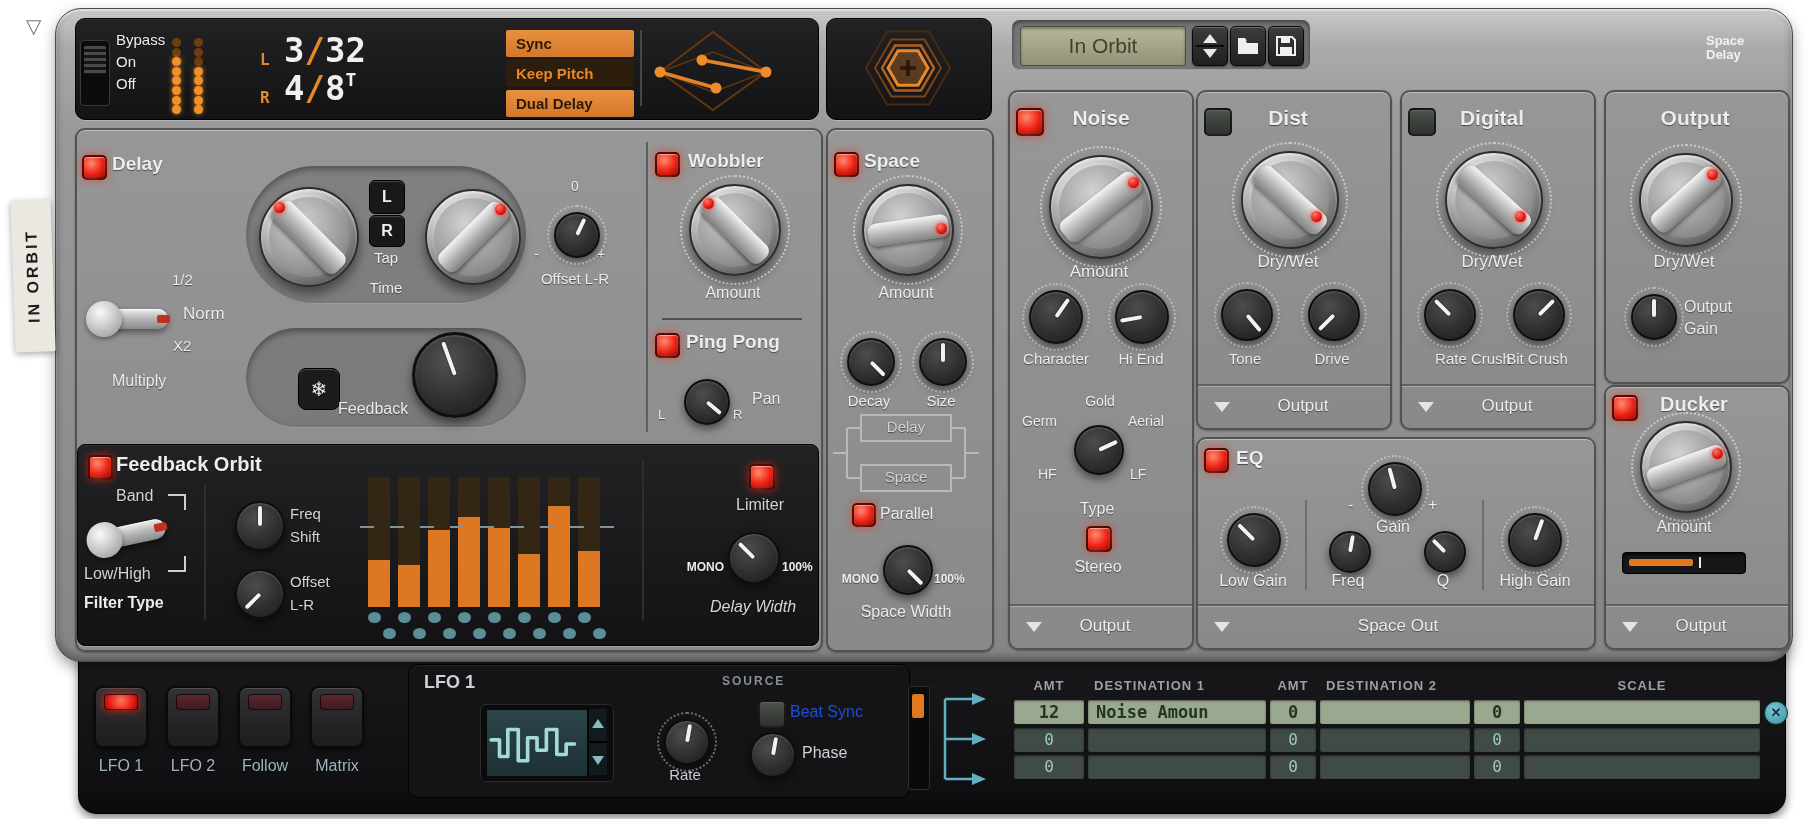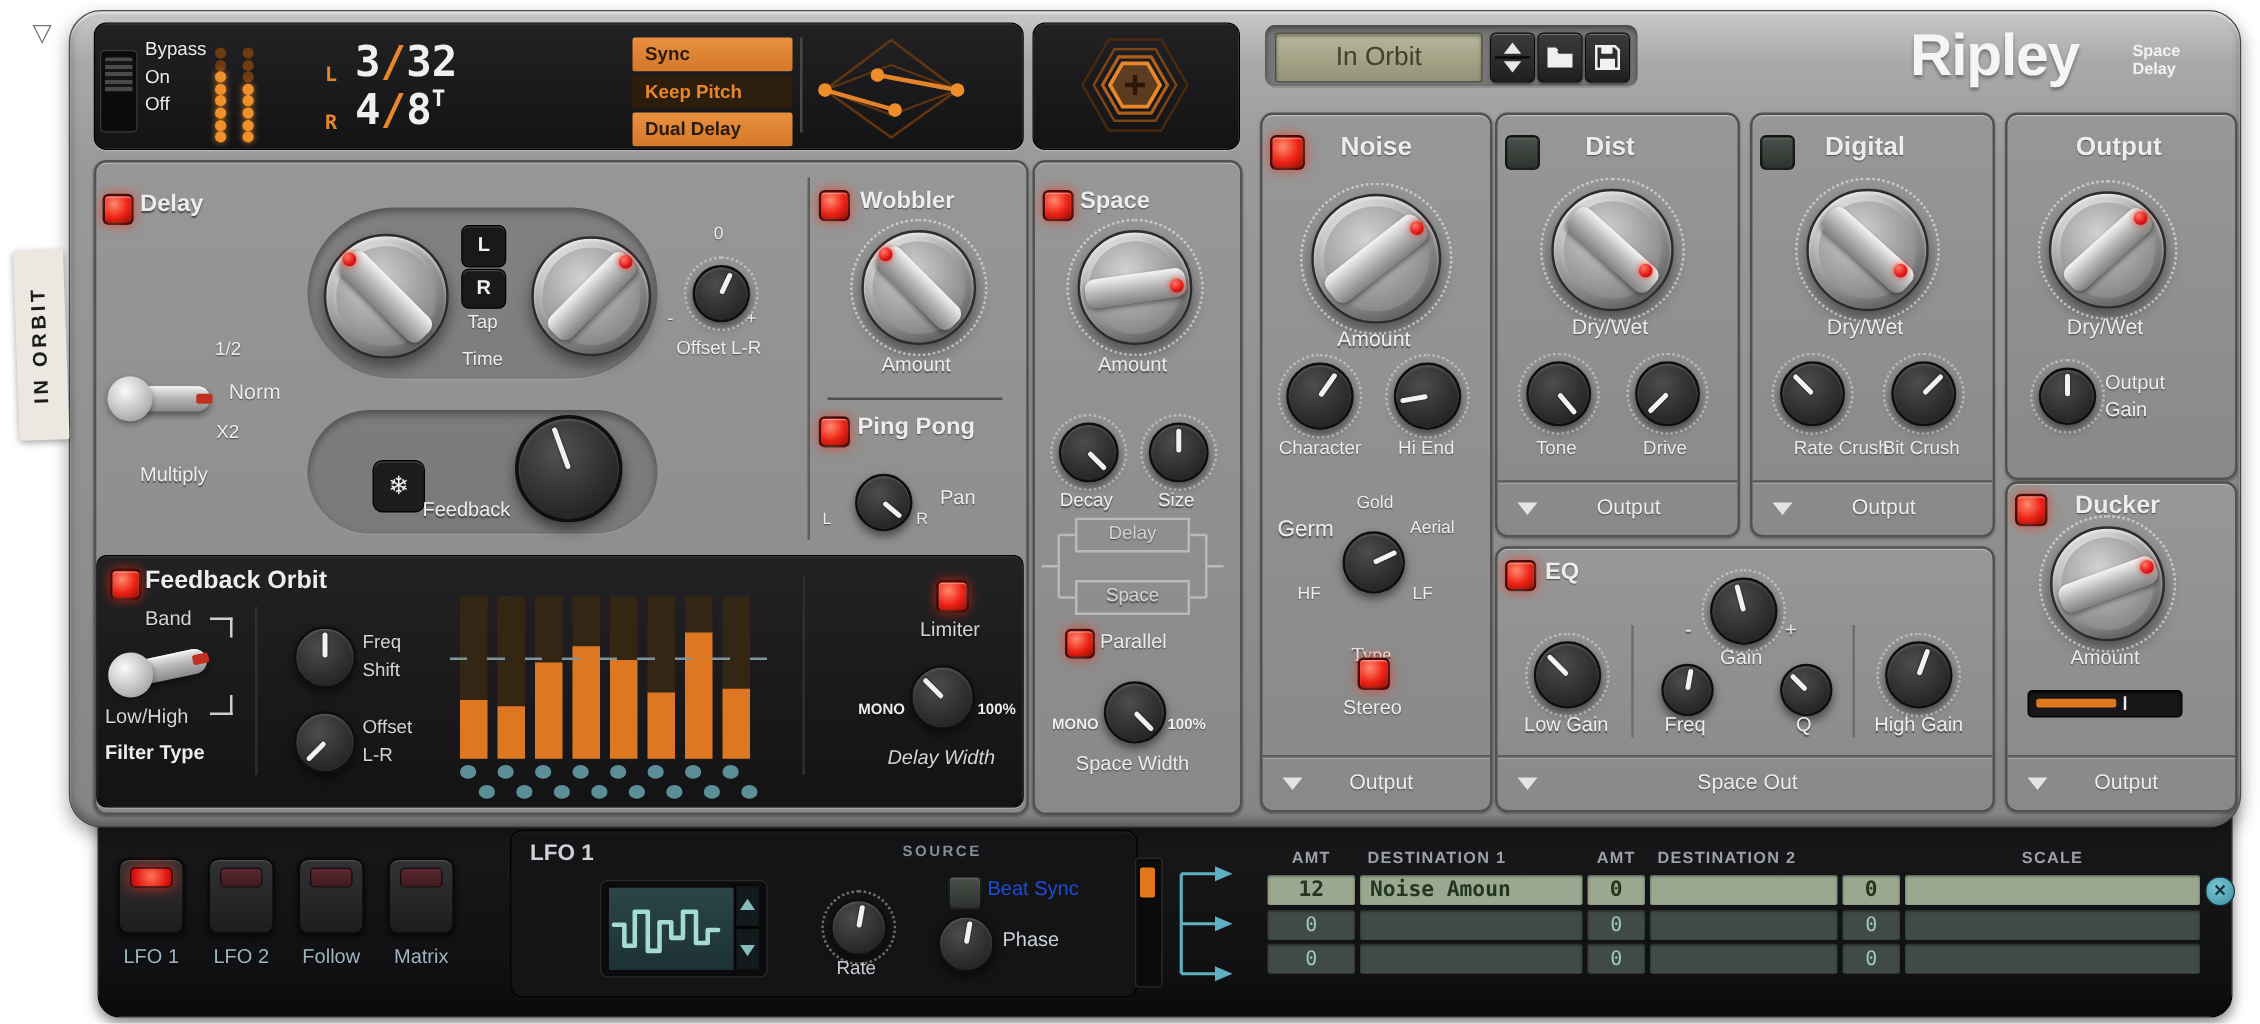--- a/index.html
+++ b/index.html
@@ -214,22 +214,20 @@
         <path d="M1 3 v-2 h7 l2 3" fill="#f0f0f0"></path>
     </svg>
   </div>
   <div class="a hwbtn" style="left:1268px;top:26px;width:34px;height:38px;">
     <svg style="position:absolute;left:7px;top:9px;" width="20" height="20" viewBox="0 0 20 20">
       <path d="M1 1 h15 l3 3 v15 h-18 z" fill="none" stroke="#f0f0f0" stroke-width="2"></path>
       <rect x="5" y="1" width="9" height="6" fill="#f0f0f0"></rect>
       <rect x="4" y="11" width="12" height="8" fill="#f0f0f0"></rect>
     </svg>
   </div>
-  <div class="a" style="left:1528px;top:16px;font-weight:800;font-size:47px;color:#f5f5f5;letter-spacing:-1px;
-       text-shadow:0 2px 3px rgba(0,0,0,.35);">Ripley</div>
   <div class="a" style="left:1706px;top:34px;font-size:13px;font-weight:bold;color:#f2f2f2;line-height:14px;">
     <div>Space</div>
     <div>Delay</div>
   </div>
 
   <div class="a sec" style="left:75px;top:128px;width:744px;height:520px;"></div>
 
   <div class="a led" style="left:82px;top:155px;width:21px;height:21px;"></div>
   <div class="a lb tt" style="left:112px;top:153px;">Delay</div>
 
@@ -435,28 +433,28 @@
   <div class="a lb ctr" style="left:1059px;top:262px;width:80px;font-size:17px;">Amount</div>
   <div class="a ks t" style="left:1029px;top:290px;width:50px;height:50px;">
     <div class="ptr" style="transform:rotate(215deg)"></div>
   </div>
   <div class="a ks t" style="left:1115px;top:290px;width:50px;height:50px;">
     <div class="ptr" style="transform:rotate(80deg)"></div>
   </div>
   <div class="a lb ctr" style="left:1010px;top:350px;width:92px;">Character</div>
   <div class="a lb ctr" style="left:1106px;top:350px;width:70px;">Hi End</div>
   <div class="a lb ctr" style="left:1078px;top:393px;width:44px;font-size:14px;">Gold</div>
-  <div class="a lb" style="left:1022px;top:413px;font-size:18px;">Germ</div>
+  <div class="a lb" style="left:1022px;top:413px;font-size:14px;">Germ</div>
   <div class="a lb" style="left:1128px;top:413px;font-size:14px;">Aerial</div>
   <div class="a ks" style="left:1074px;top:425px;width:46px;height:46px;">
     <div class="ptr" style="transform:rotate(245deg)"></div>
   </div>
   <div class="a lb" style="left:1038px;top:466px;font-size:14px;">HF</div>
   <div class="a lb" style="left:1130px;top:466px;font-size:14px;">LF</div>
-  <div class="a lb ctr" style="left:1074px;top:516px;width:46px;font-size:16px;font-family:Liberation Serif, serif;">Type</div>
+  <div class="a lb ctr" style="left:1074px;top:500px;width:46px;font-size:16px;">Type</div>
   <div class="a led" style="left:1086px;top:526px;width:22px;height:22px;"></div>
   <div class="a lb ctr" style="left:1062px;top:558px;width:72px;font-size:16px;">Stereo</div>
 
   <div class="a sec" style="left:1196px;top:90px;width:192px;height:336px;">
     <div class="footer">
       <div class="tri" style="left:16px;top:16px;"></div>
       <div class="lb ctr" style="position:absolute;left:50px;top:10px;width:110px;font-size:17px;">Output</div>
     </div>
   </div>
   <div class="a ledoff" style="left:1204px;top:108px;width:24px;height:24px;"></div>

